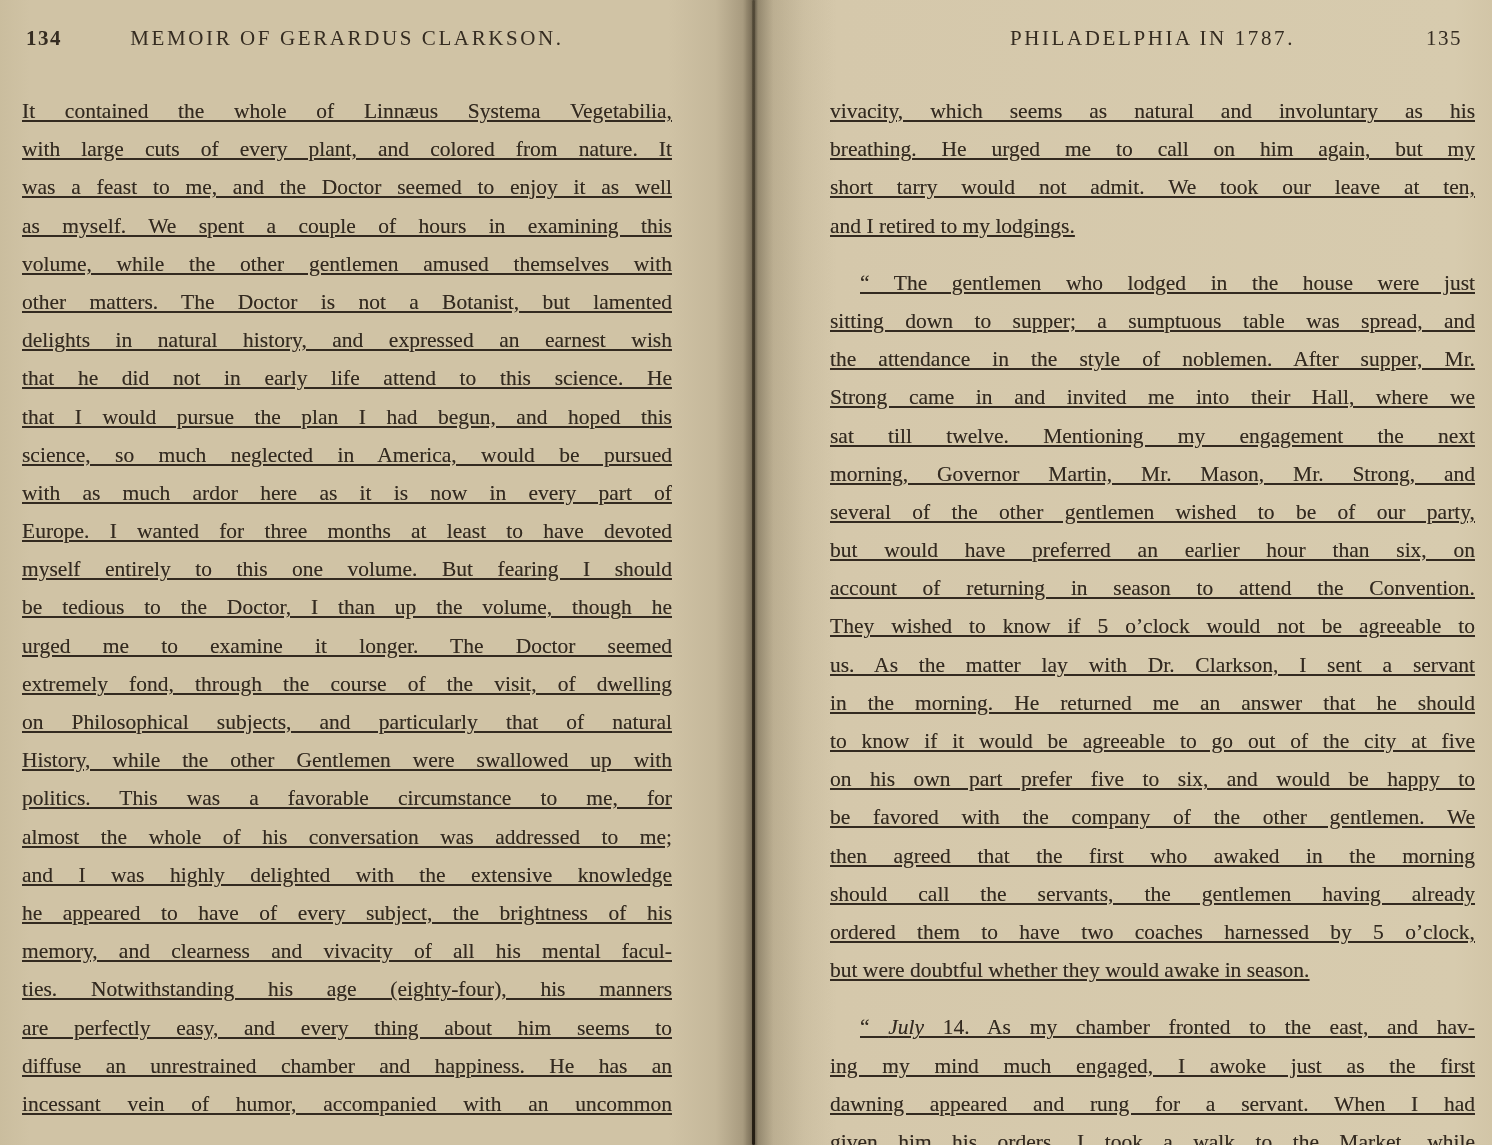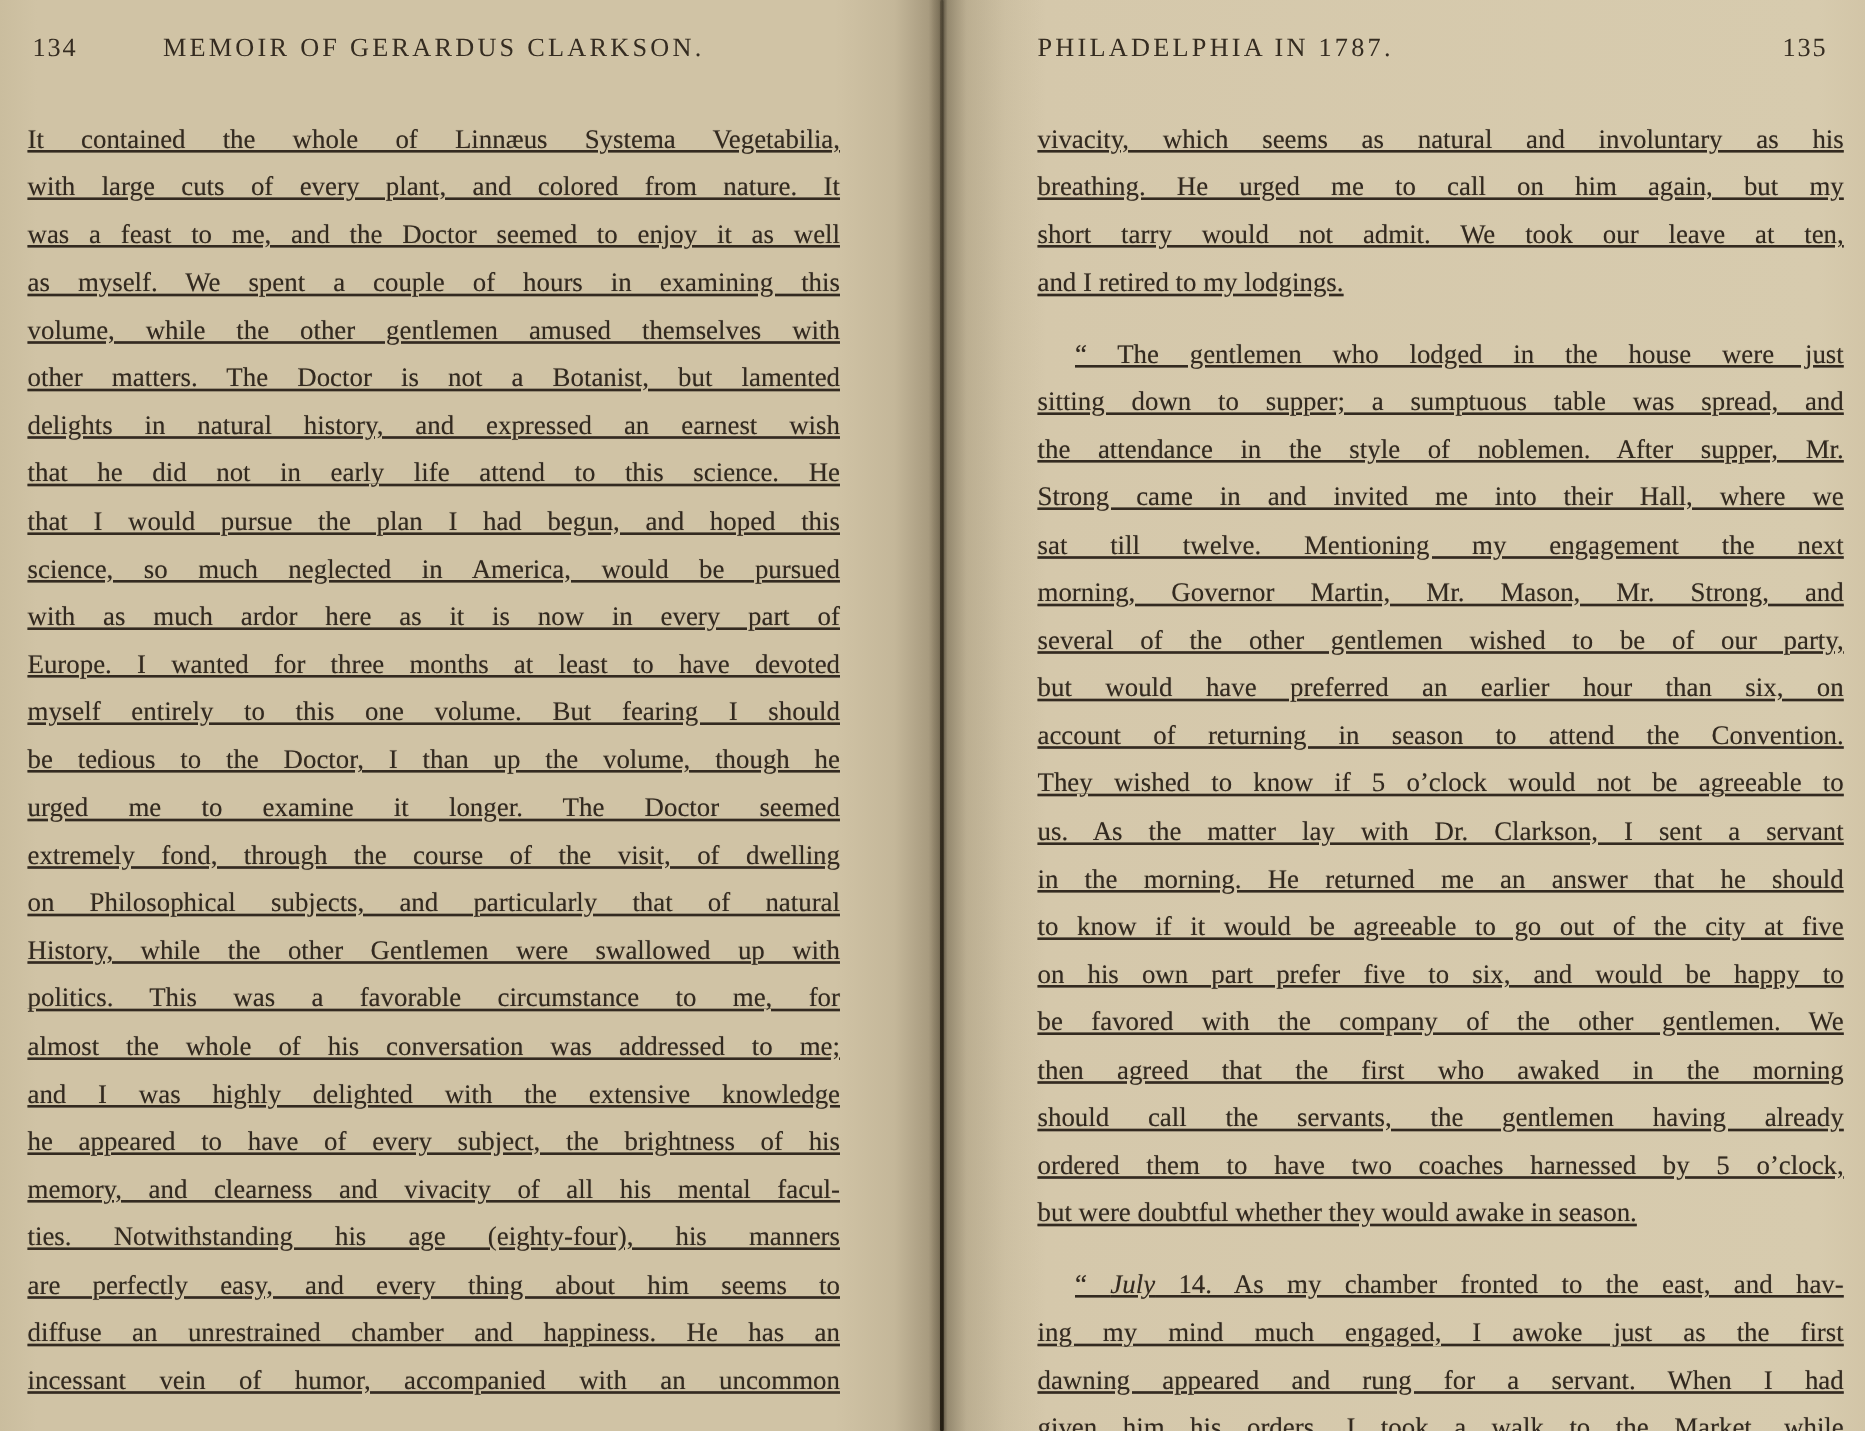--- a/index.html
+++ b/index.html
@@ -74,22 +74,22 @@
     white-space: nowrap;
   }
   .pagenum {
     position: absolute;
     top: 26px;
     font-size: 21px;
     letter-spacing: 1.5px;
     color: #352c21;
   }
   .title-left   { left: 22px;  width: 650px; text-align: center; }
-  .pagenum-left { left: 26px; }
-  .title-right   { left: 84px; width: 645px; }
+  .pagenum-left { left: 26px; font-weight: bold; }
+  .title-right   { left: 84px; width: 645px; text-align: center; }
   .pagenum-right { right: 30px; }
 
   .body-text {
     position: absolute;
     top: 92px;
     color: #332a20;
     font-size: 21.5px;
   }
   .body-left  { left: 22px;  width: 650px; }
   .body-right { left: 84px;  width: 645px; }

